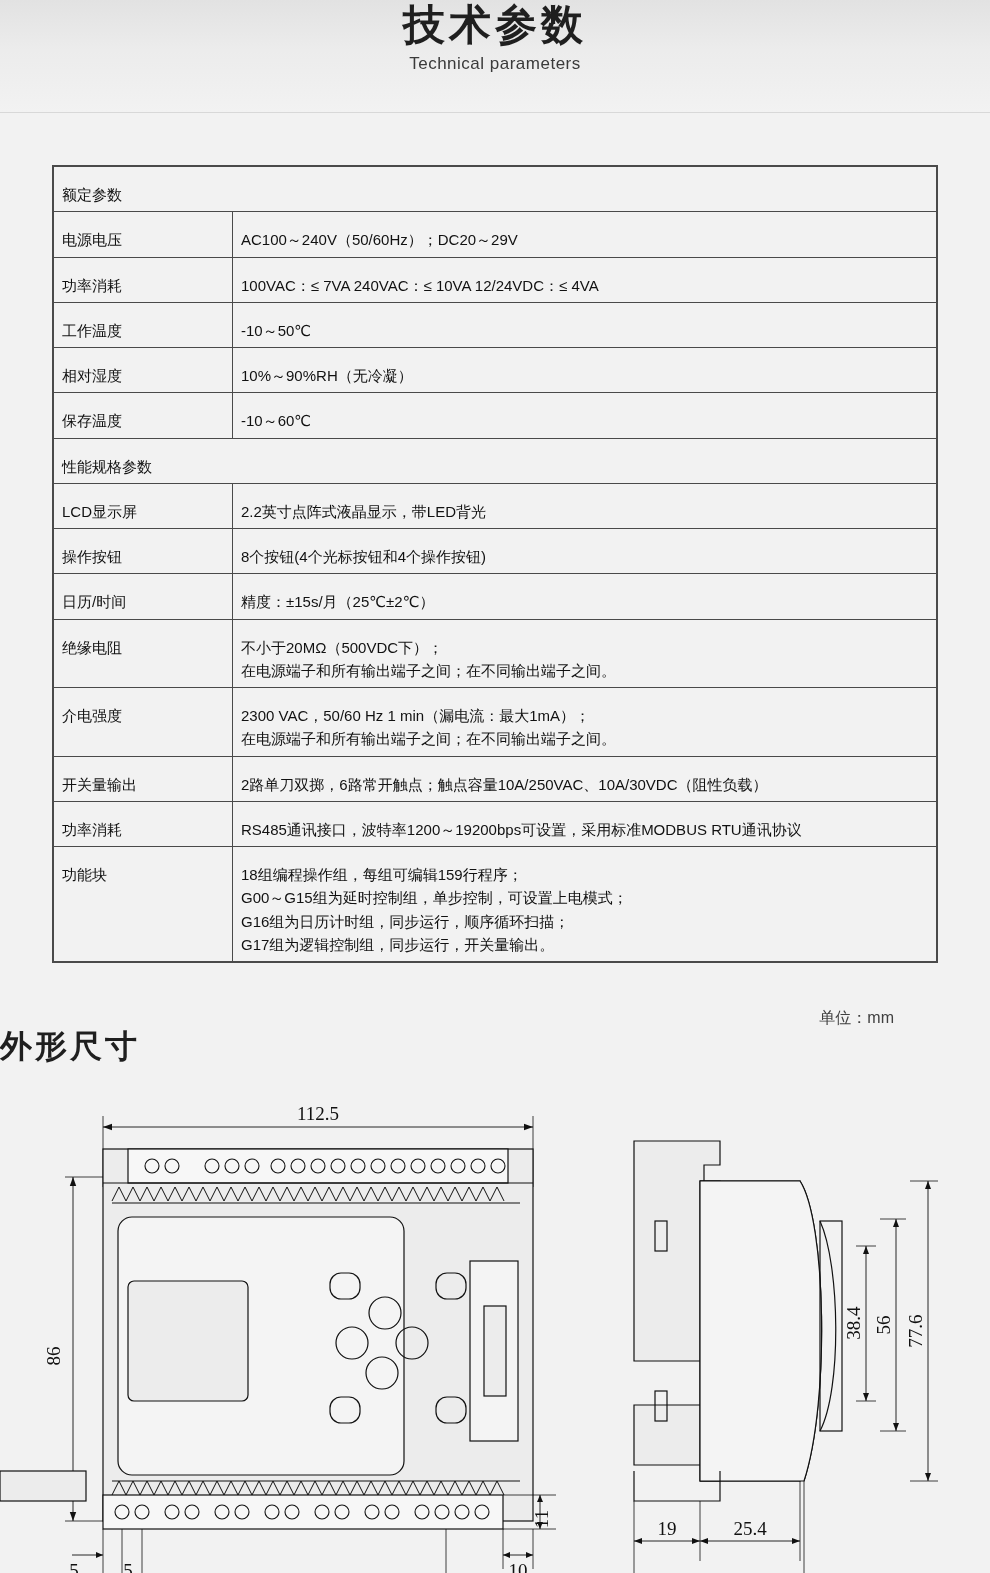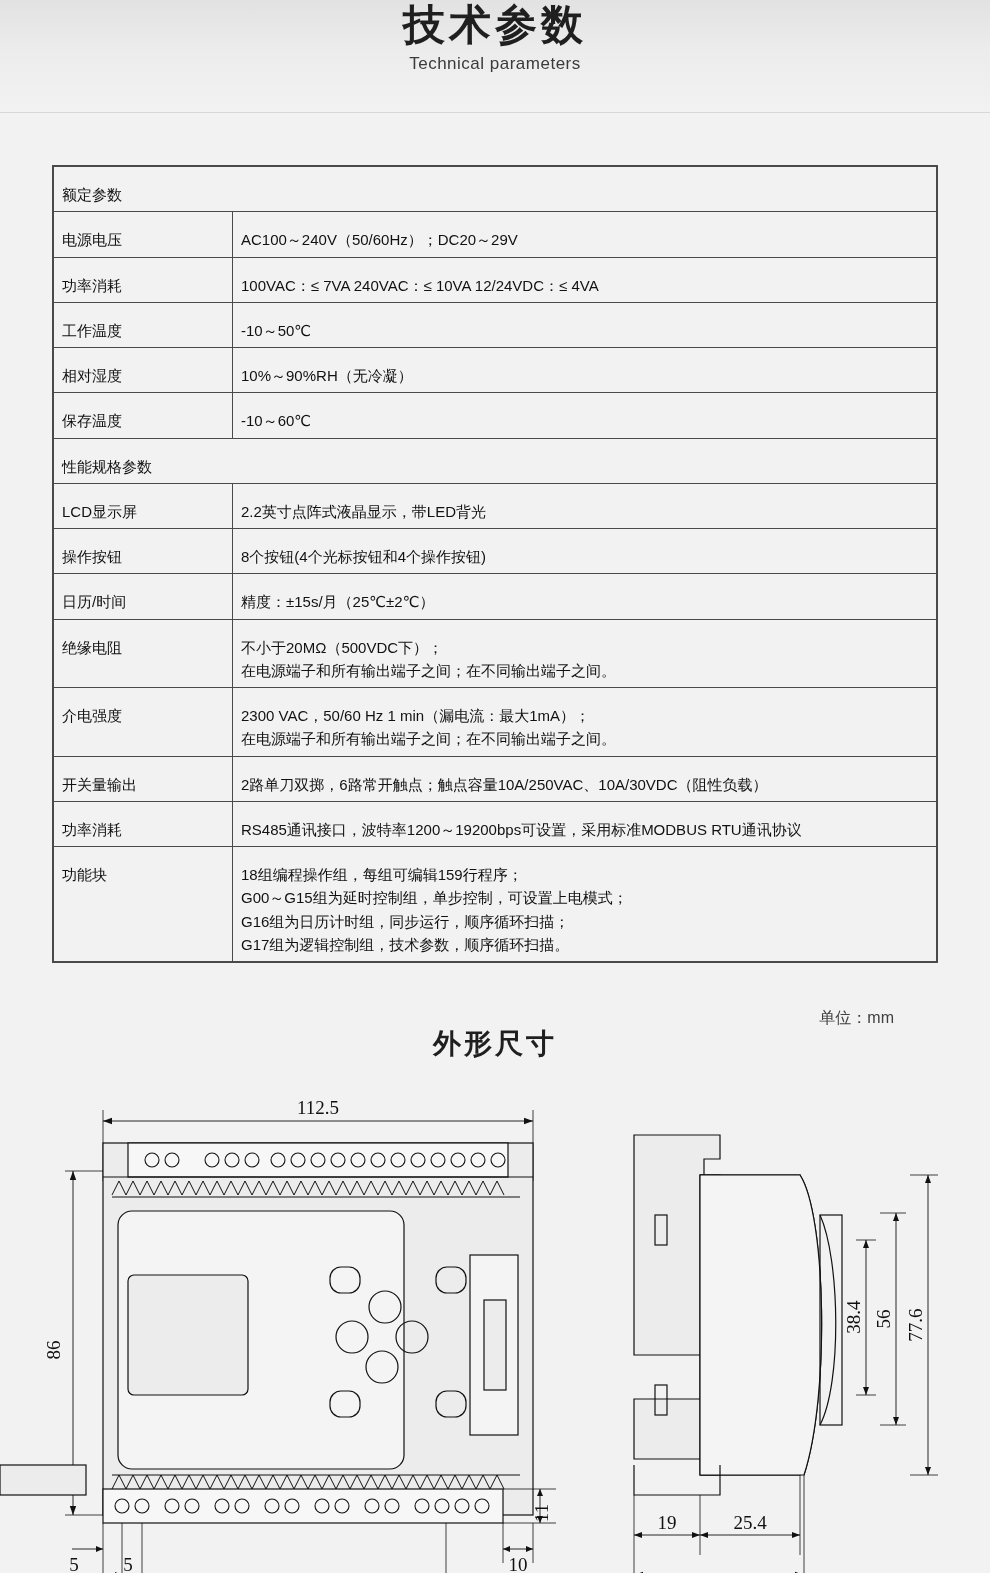--- a/index.html
+++ b/index.html
@@ -47,22 +47,21 @@
     width:162px;
     white-space:nowrap;
   }
   table.spec tr.section td{
     font-weight:normal;
   }
   .ln{display:block;}
 
   
   .dim-title{
-    text-align:center;
-    font-size:28px;
+    font-size:32px;
     font-weight:bold;
     letter-spacing:3px;
     margin:62px 0 0 0;
     color:#1f1f1f;
   }
   .unit-note{
     position:absolute;
     right:96px;
     top:1008px;
     font-size:16px;
@@ -176,21 +175,21 @@
           <td>
             <span class="ln">RS485通讯接口，波特率1200～19200bps可设置，采用标准MODBUS RTU通讯协议</span>
           </td>
         </tr>
         <tr>
           <td class="label">功能块</td>
           <td>
             <span class="ln">18组编程操作组，每组可编辑159行程序；</span>
             <span class="ln">G00～G15组为延时控制组，单步控制，可设置上电模式；</span>
             <span class="ln">G16组为日历计时组，同步运行，顺序循环扫描；</span>
-            <span class="ln">G17组为逻辑控制组，技术参数，顺序循环扫描。</span>
+            <span class="ln">G17组为逻辑控制组，同步运行，开关量输出。</span>
           </td>
         </tr>
       </tbody>
     </table>
   </div>
 
   
   <div class="dim-title">外形尺寸</div>
 
   <div class="unit-note">单位：mm</div>

